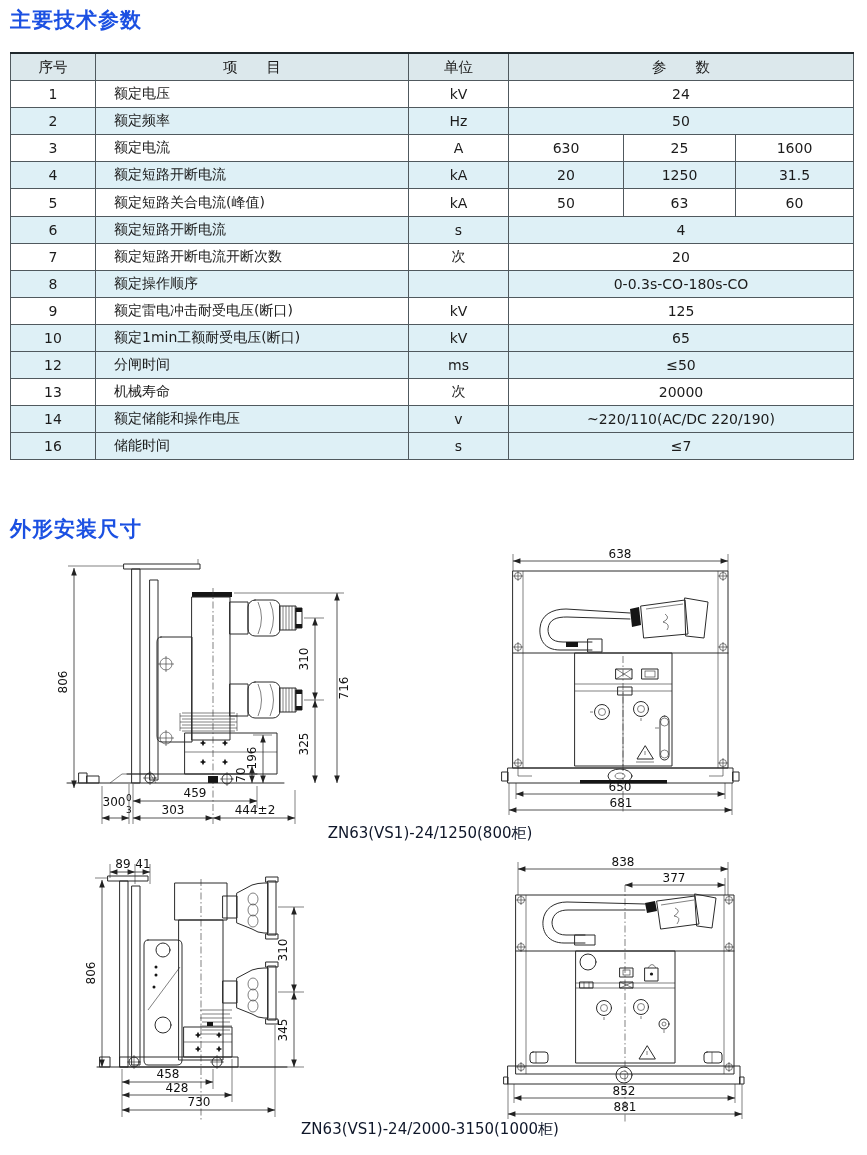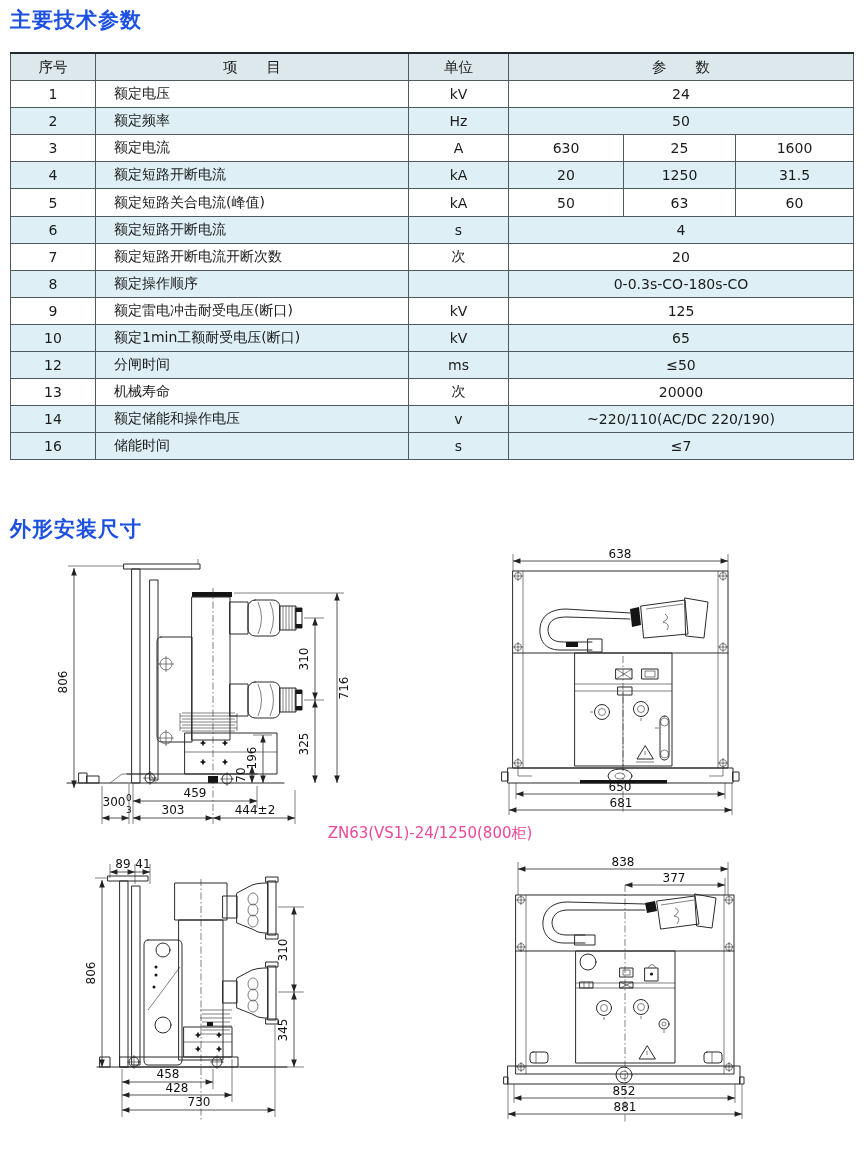--- a/index.html
+++ b/index.html
@@ -9,21 +9,21 @@
   
   #params-table{position:absolute;left:10px;top:52px;border-collapse:collapse;table-layout:fixed;width:843px;
                 border:1px solid #3f4a4f;border-top:2px solid #20282c;}
   #params-table td{border:1px solid #50595e;height:26.1px;font-size:14px;color:#1b1b1b;text-align:center;
                    padding:0;overflow:hidden;white-space:nowrap;background:#fff;}
   #params-table td.item{text-align:left;padding-left:18px;}
   #params-table tr.head td{background:#dce8ec;font-size:14.5px;}
   #params-table tr.alt td{background:#def0f6;}
   
   .drawing{position:absolute;}
-  .caption{position:absolute;font-size:15px;color:#ec4899;text-align:center;}
+  .caption{position:absolute;font-size:15px;color:#0f172a;text-align:center;}
   .ln{fill:none;stroke:#2b2b2b;stroke-width:1;stroke-linejoin:round;stroke-linecap:round;}
   .lt{fill:none;stroke:#2b2b2b;stroke-width:.6;}
   .dim{stroke:#2b2b2b;stroke-width:.8;fill:none;}
   .ext{stroke:#2b2b2b;stroke-width:.6;}
   .cl{stroke:#2b2b2b;stroke-width:.6;stroke-dasharray:7 2.5 1.5 2.5;fill:none;}
   .dimtxt{font:12px "DejaVu Sans",sans-serif;fill:#111;}
   .toltxt{font:9px "DejaVu Sans",sans-serif;fill:#111;}
   .fb{fill:#151515;stroke:none;}
 </style>
 </head>
@@ -580,14 +580,15 @@
     <line class="ext" x1="22" y1="228" x2="22" y2="247"></line>
       <line class="ext" x1="243" y1="228" x2="243" y2="247"></line>
     <line class="dim" x1="22" y1="242" x2="243" y2="242" marker-start="url(#aD)" marker-end="url(#aD)"></line>
     <text class="dimtxt" text-anchor="middle" x="132" y="239">852</text>
     <line class="ext" x1="16" y1="228" x2="16" y2="263"></line>
       <line class="ext" x1="250" y1="228" x2="250" y2="263"></line>
     <line class="dim" x1="16" y1="258" x2="250" y2="258" marker-start="url(#aD)" marker-end="url(#aD)"></line>
     <text class="dimtxt" text-anchor="middle" x="133" y="255">881</text>
   </svg>
 
+  <div class="caption" style="left:285px;top:1120px;width:290px;">ZN63(VS1)-24/2000-3150(1000柜)</div>
 
 </div>
 
 </body></html>

